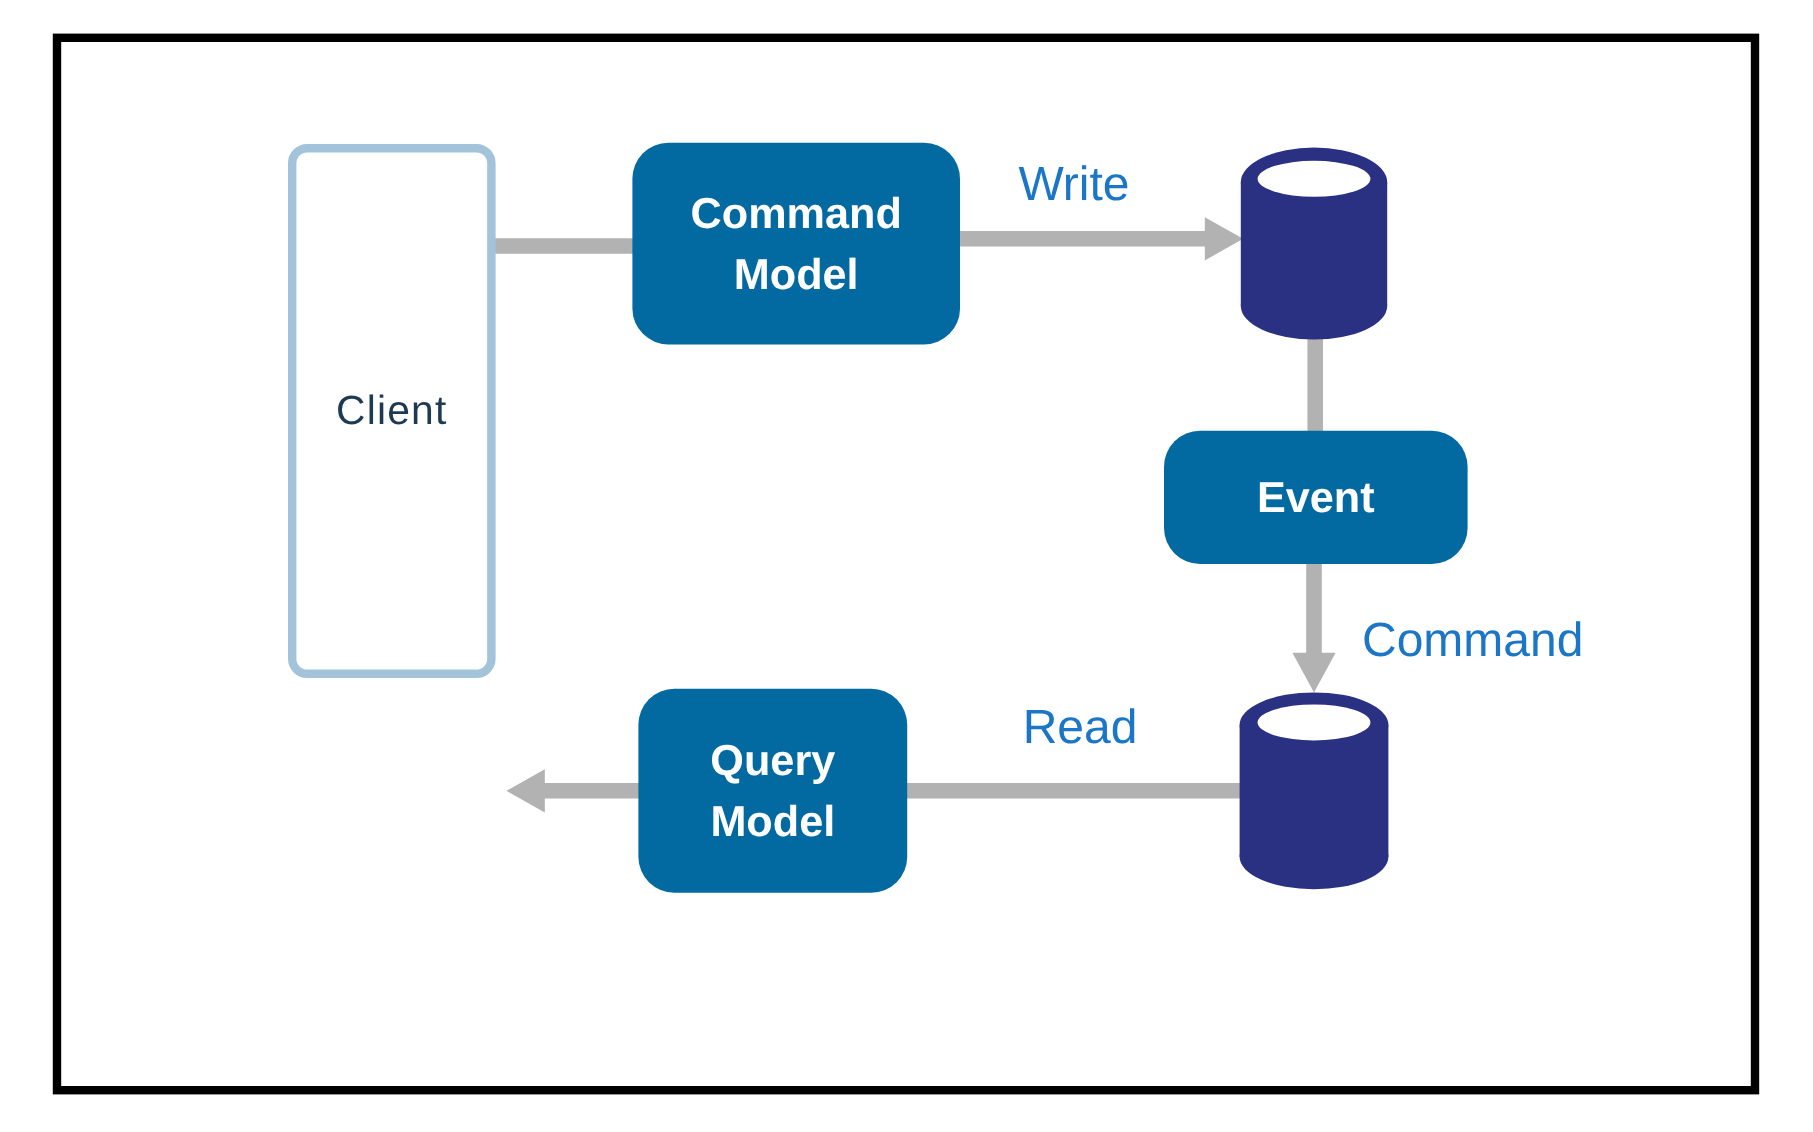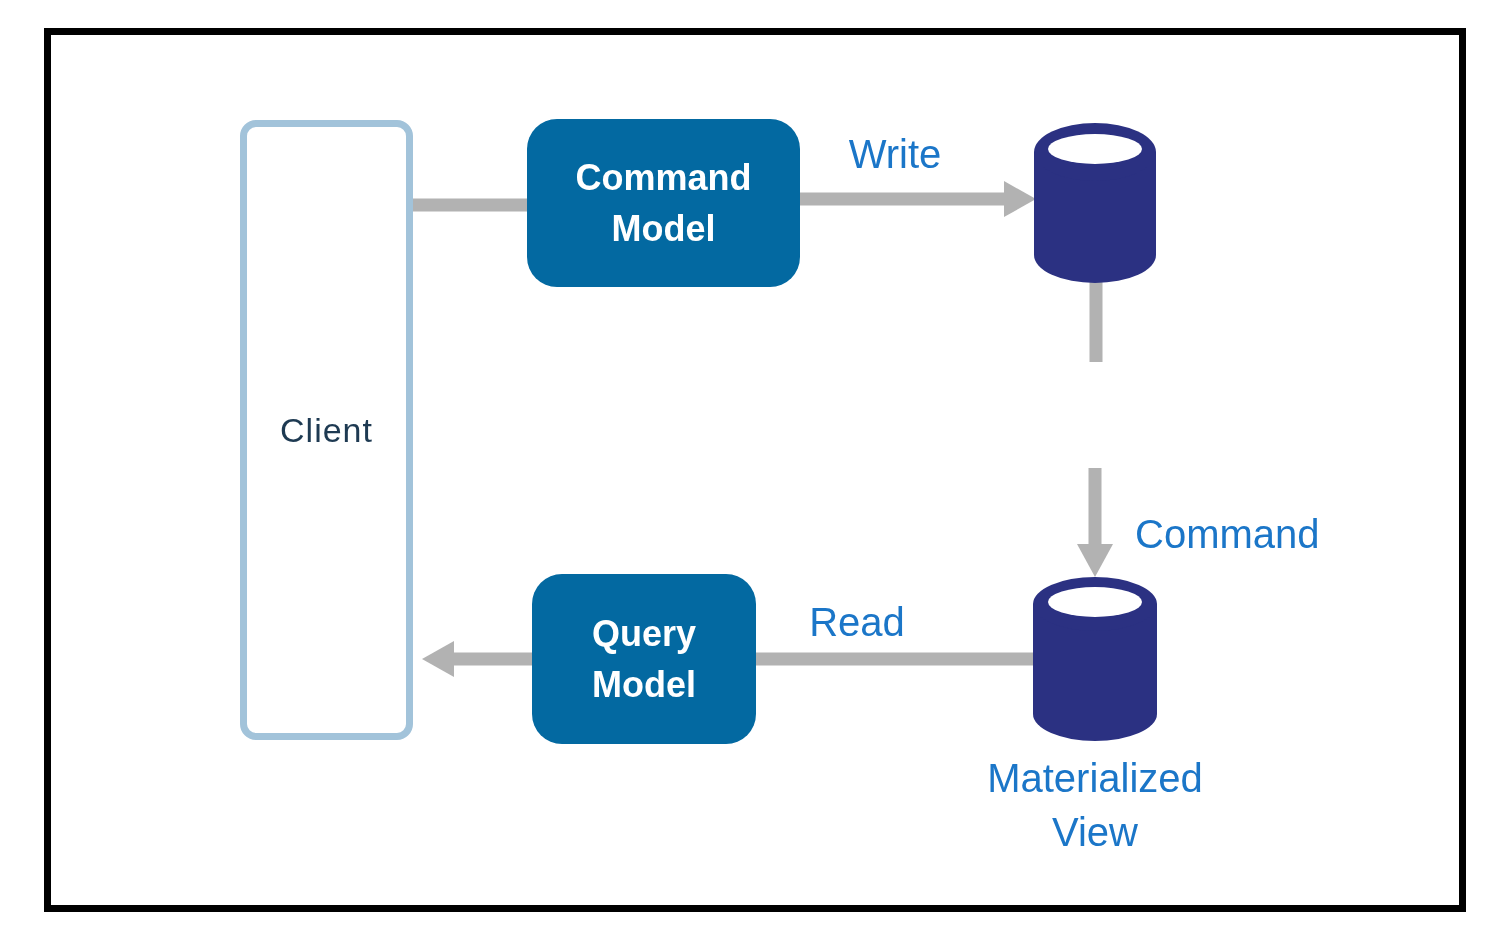--- a/index.html
+++ b/index.html
@@ -38,42 +38,42 @@
     background: #0369a1;
     color: #ffffff;
     border-radius: 30px;
     font-size: 36px;
     line-height: 1.42;
     white-space: pre-line;
     font-weight: bold;
   }
   .client-node {
     left: 240px; top: 120px;
-    width: 173px; height: 620px;
+    width: 173px; height: 445px;
     background: #ffffff;
     border: 7px solid #A2C3DA;
     border-radius: 16px;
     color: #1E3A52;
     font-size: 34px;
     letter-spacing: 1px;
   }
   .command-node { left: 527px; top: 119px; width: 273px; height: 168px; }
   .event-node   { left: 970px; top: 359px; width: 253px; height: 111px; }
   .query-node   { left: 532px; top: 574px; width: 224px; height: 170px; }
   .annotation {
     position: absolute;
     z-index: 3;
     color: #1B76C8;
     font-size: 40px;
     line-height: 1.35;
     text-align: center;
     white-space: pre-line;
   }
   .write-label  { left: 830px;  top: 127px; width: 130px; }
-  .read-label   { left: 792px;  top: 579px; width: 130px; margin-top: 16px; }
+  .read-label   { left: 835px;  top: 579px; width: 130px; }
   .update-label { left: 1135px; top: 507px; width: 162px; }
   .mview-label  { left: 965px;  top: 751px; width: 260px; }
 </style>
 </head>
 <body>
 
 <div class="canvas">
 
   <div class="frame"></div>
 
@@ -119,28 +119,29 @@
 
   <div class="node client-node">
     <span>Client</span>
   </div>
 
   <div class="node blue-node command-node">
     <span>Command
 Model</span>
   </div>
 
+  <div class="node blue-node event-node">
+    <span>Event</span>
+  </div>
 
   <div class="node blue-node query-node">
     <span>Query
 Model</span>
   </div>
 
   <div class="annotation write-label">Write</div>
 
   <div class="annotation update-label">Command</div>
 
   <div class="annotation read-label">Read</div>
 
-  <div class="annotation mview-label">Materialized
-View</div>
 
 </div>
 
 </body></html>

